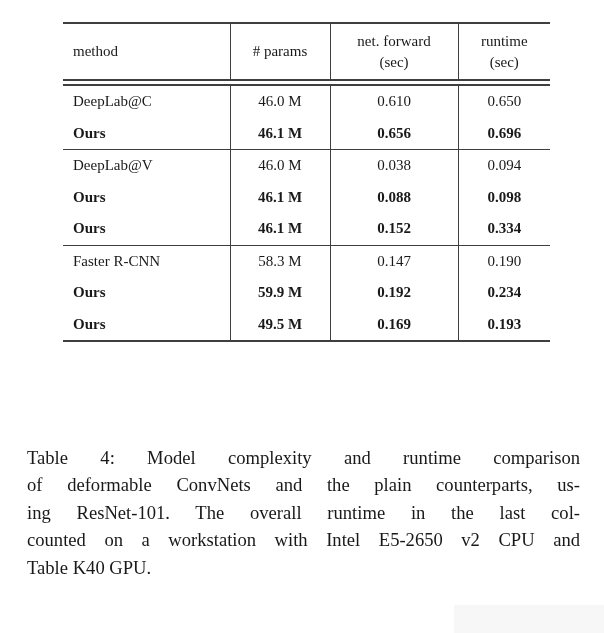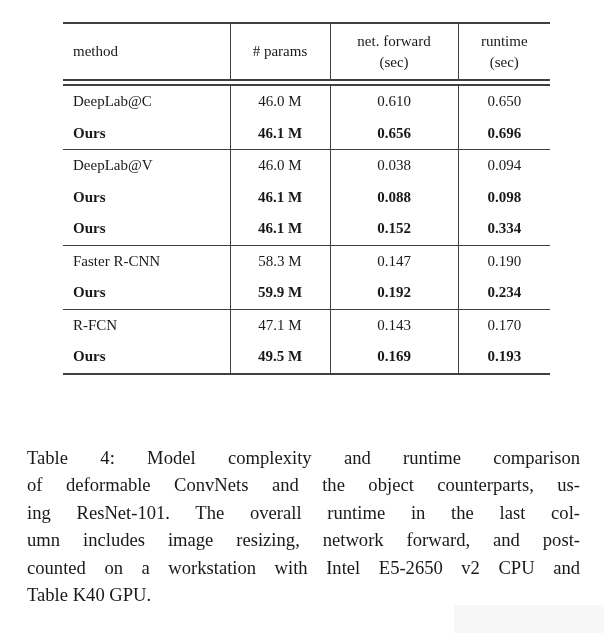--- a/index.html
+++ b/index.html
@@ -154,37 +154,30 @@
       <td>58.3 M</td>
       <td>0.147</td>
       <td>0.190</td>
     </tr>
     <tr class="bold">
       <td class="c-method">Ours</td>
       <td>59.9 M</td>
       <td>0.192</td>
       <td>0.234</td>
     </tr>
-    <tr class="gsep">
-      <td class="c-method">R-FCN</td>
-      <td>47.1 M</td>
-      <td>0.143</td>
-      <td>0.170</td>
-    </tr>
     <tr class="bold">
       <td class="c-method">Ours</td>
       <td>49.5 M</td>
       <td>0.169</td>
       <td>0.193</td>
     </tr>
   </tbody>
 </table>
 
 <div class="caption">
   <div class="cap-line">Table 4: Model complexity and runtime comparison</div>
-  <div class="cap-line">of deformable ConvNets and the object counterparts, us-</div>
+  <div class="cap-line">of deformable ConvNets and the plain counterparts, us-</div>
   <div class="cap-line">ing ResNet-101. The overall runtime in the last col-</div>
-  <div class="cap-line">umn includes image resizing, network forward, and post-</div>
   <div class="cap-line">counted on a workstation with Intel E5-2650 v2 CPU and</div>
   <div class="cap-line last">Table K40 GPU.</div>
 </div>
 
 <div class="scan-artifact"></div>
 
 </body></html>

